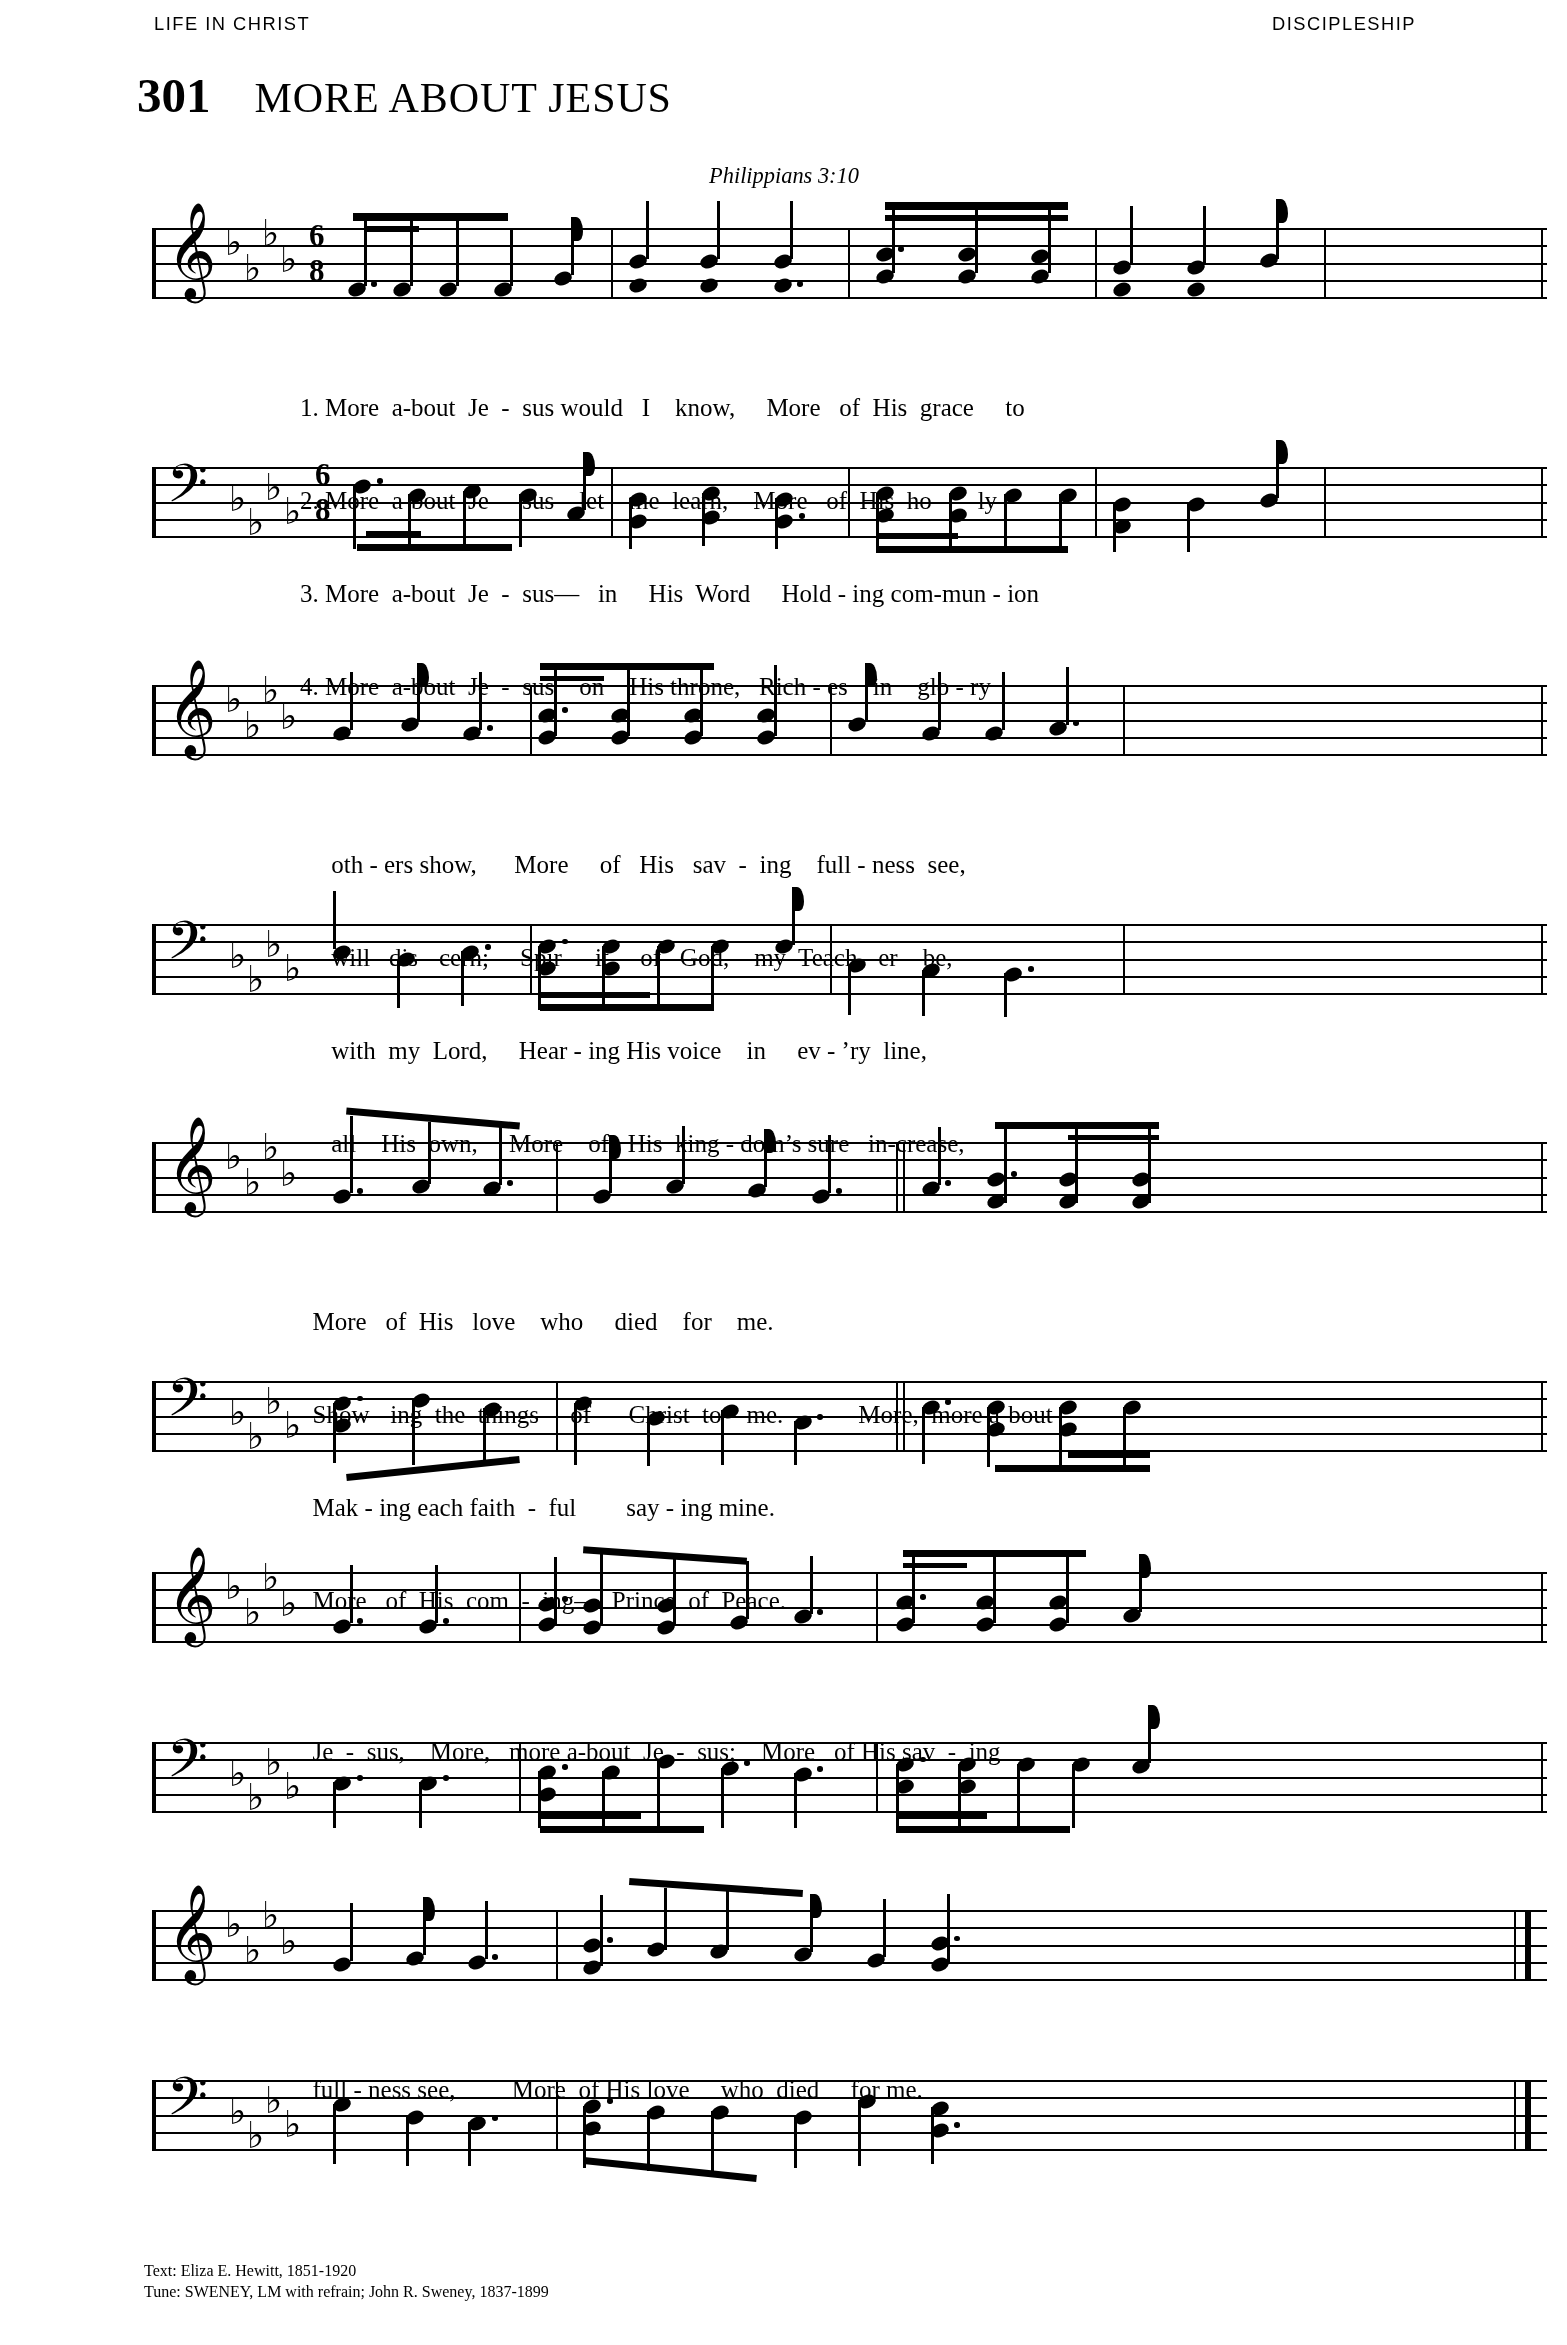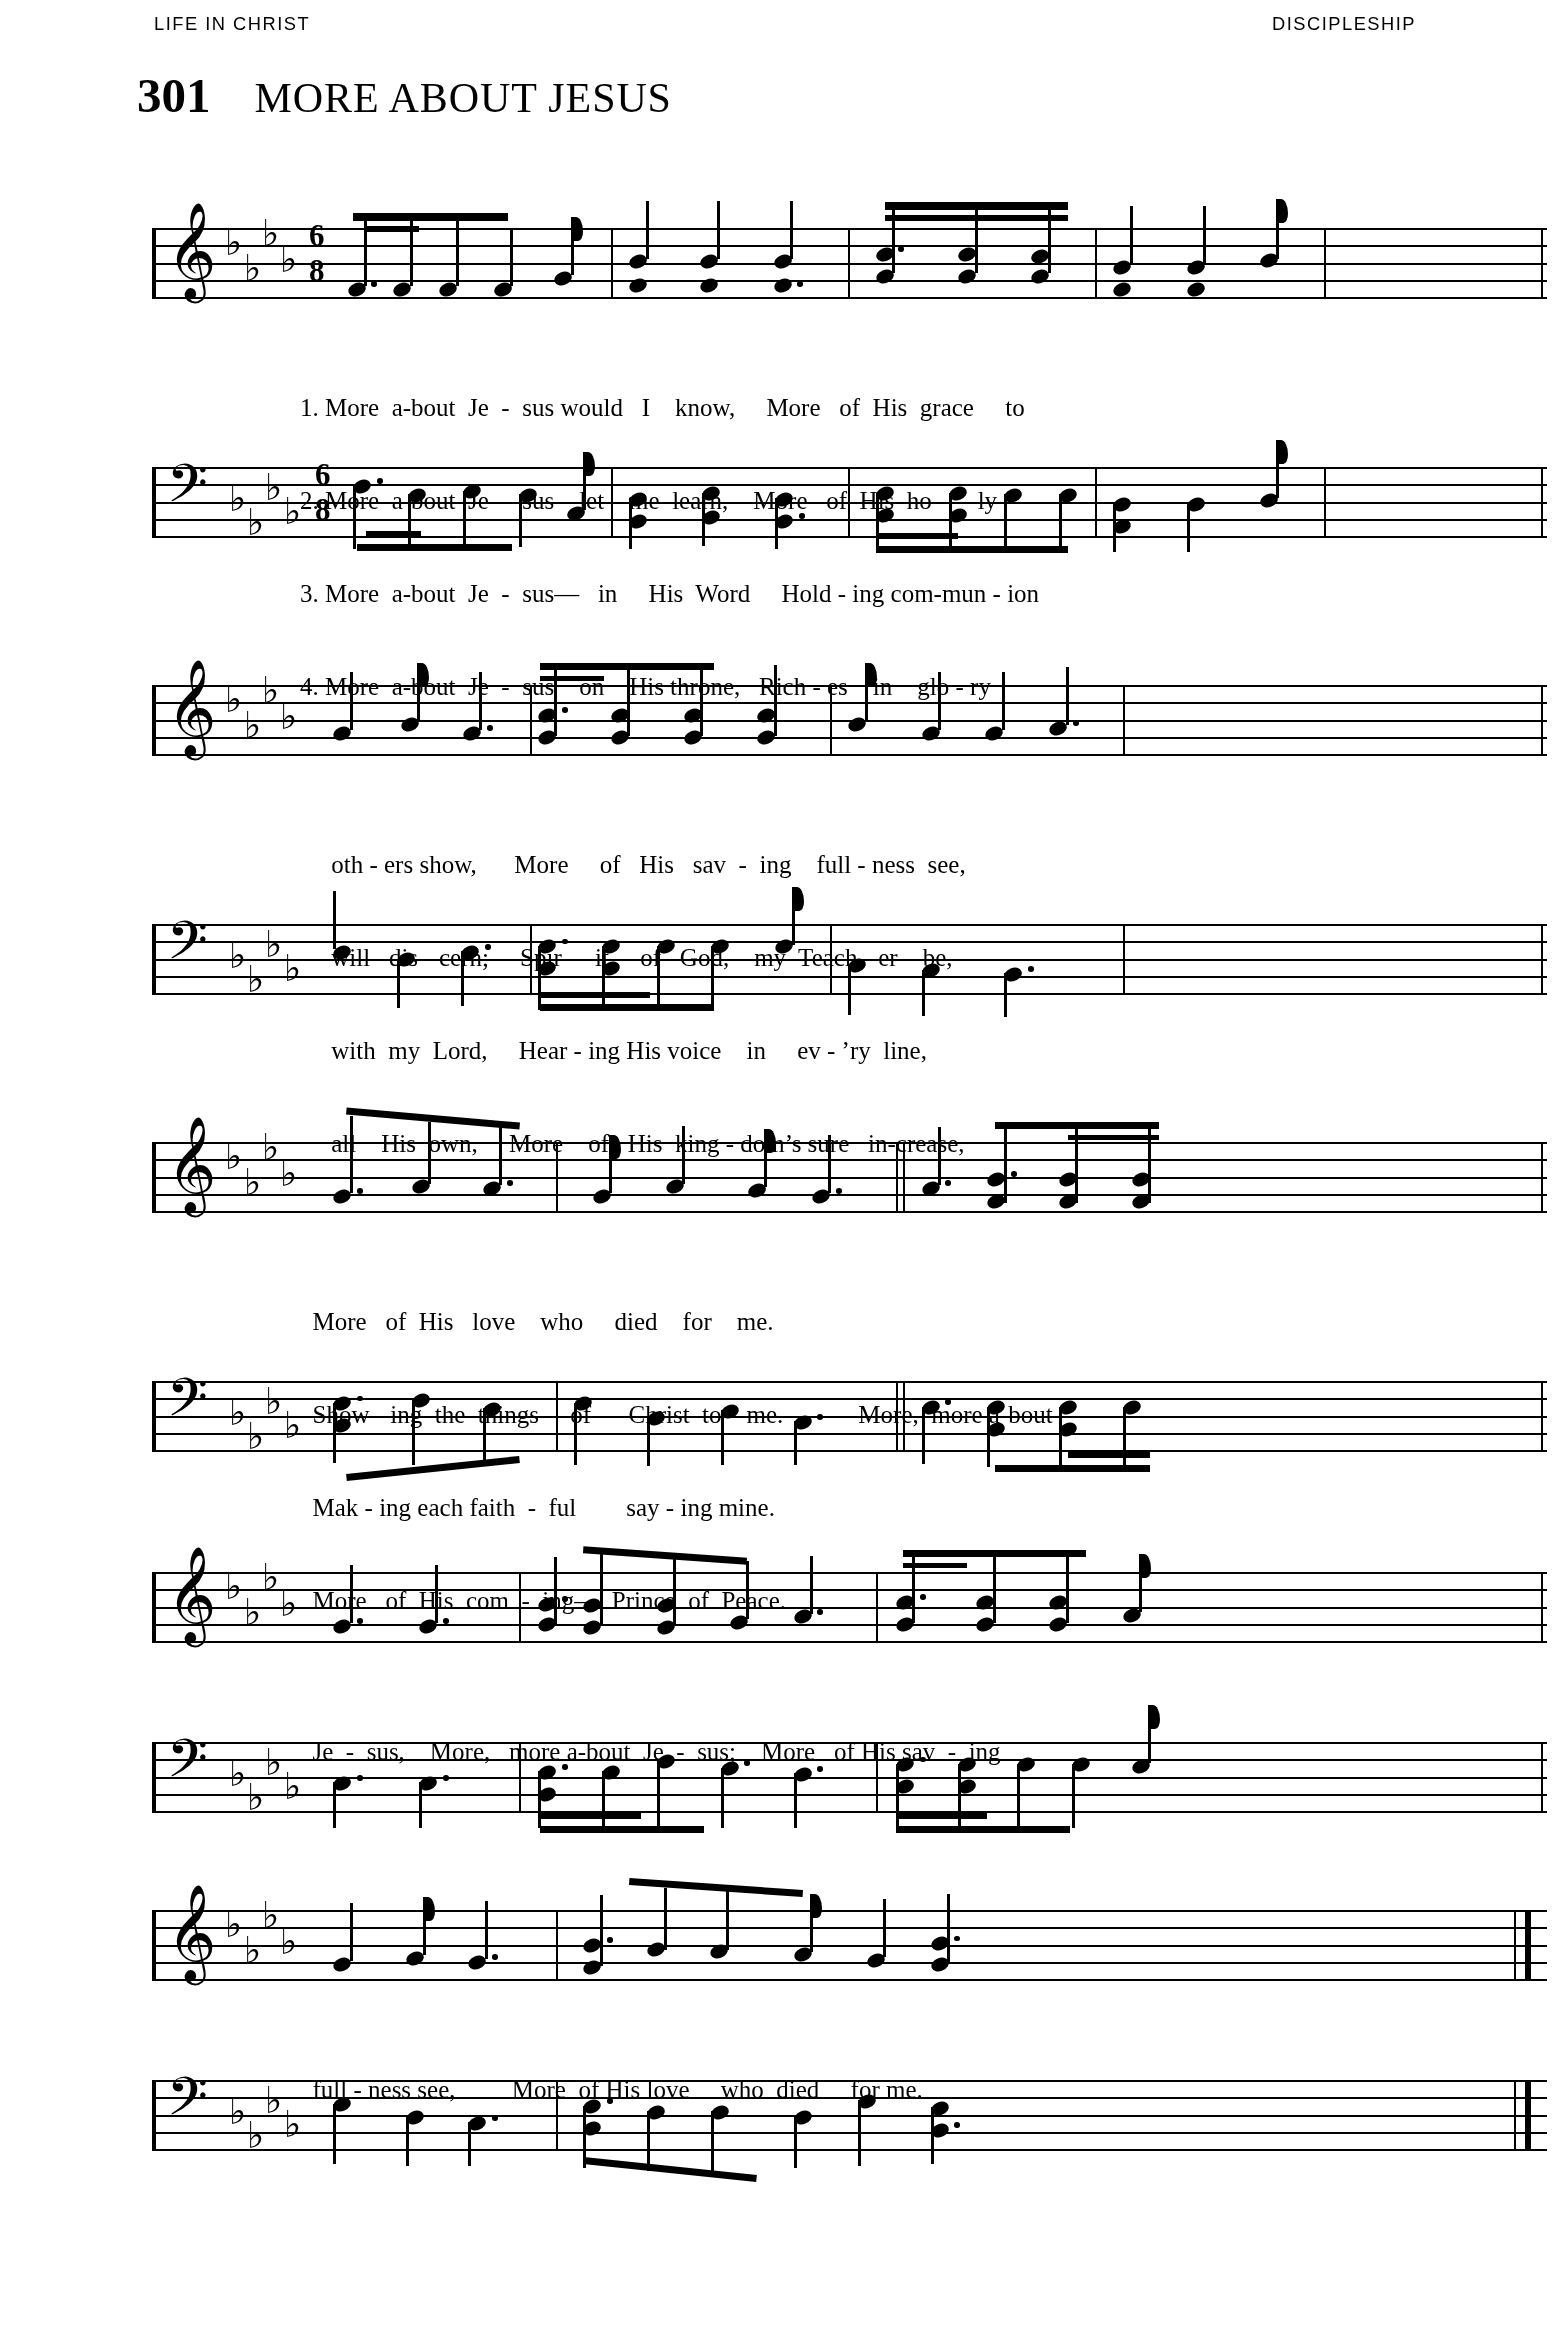--- a/index.html
+++ b/index.html
@@ -201,20 +201,21 @@
 
   <div class="runhead left">LIFE IN CHRIST</div>
   <div class="runhead right">DISCIPLESHIP</div>
 
   <div class="title-row">
     <span class="hymn-number">301</span>
     <span class="hymn-title">More About Jesus</span>
   </div>
 
   <div class="scripture">
+    <span class="ref">Philippians 3:10</span>
   </div>
 
   <div class="system" style="top:228px;">
 
     <div class="staff">
       <div class="line"></div>
       <div class="line"></div>
       <div class="line"></div>
       <div class="line"></div>
       <div class="line"></div>
@@ -932,15 +933,19 @@
       <div class="note" style="left:777px; top:22px;"></div>
       <div class="note" style="left:777px; top:44px;"></div>
       <div class="stem" style="left:777px; top:27.4px; height:57px;"></div>
       <div class="dot" style="left:800px; top:42px;"></div>
 
       <div class="barline" style="left:1360px;"></div>
       <div class="barline thick" style="left:1371px;"></div>
     </div>
   </div>
 
+  <div class="credits">
+    <div>Text: Eliza E. Hewitt, 1851-1920</div>
+    <div>Tune: SWENEY, LM with refrain; John R. Sweney, 1837-1899</div>
+  </div>
 
 </div>
 
 
 </body></html>

